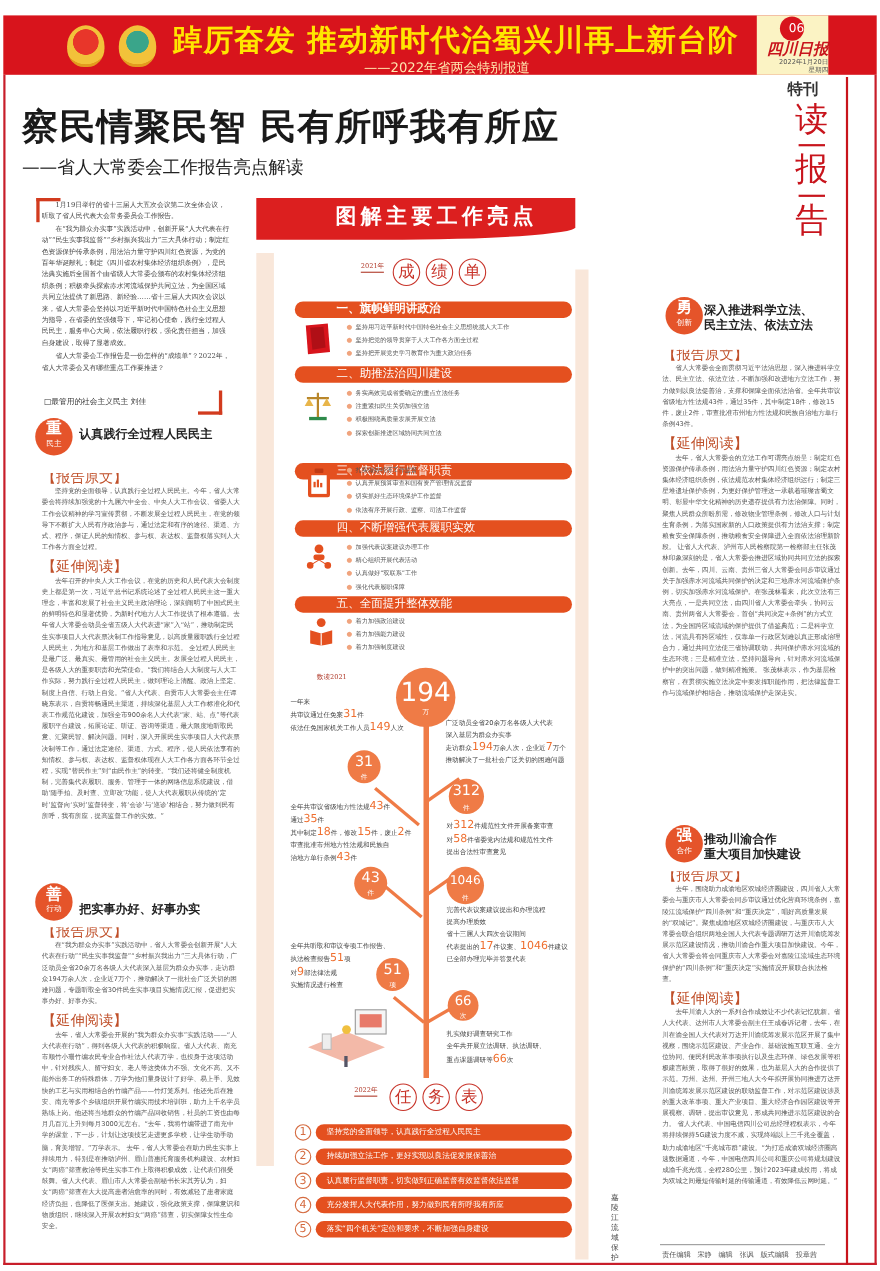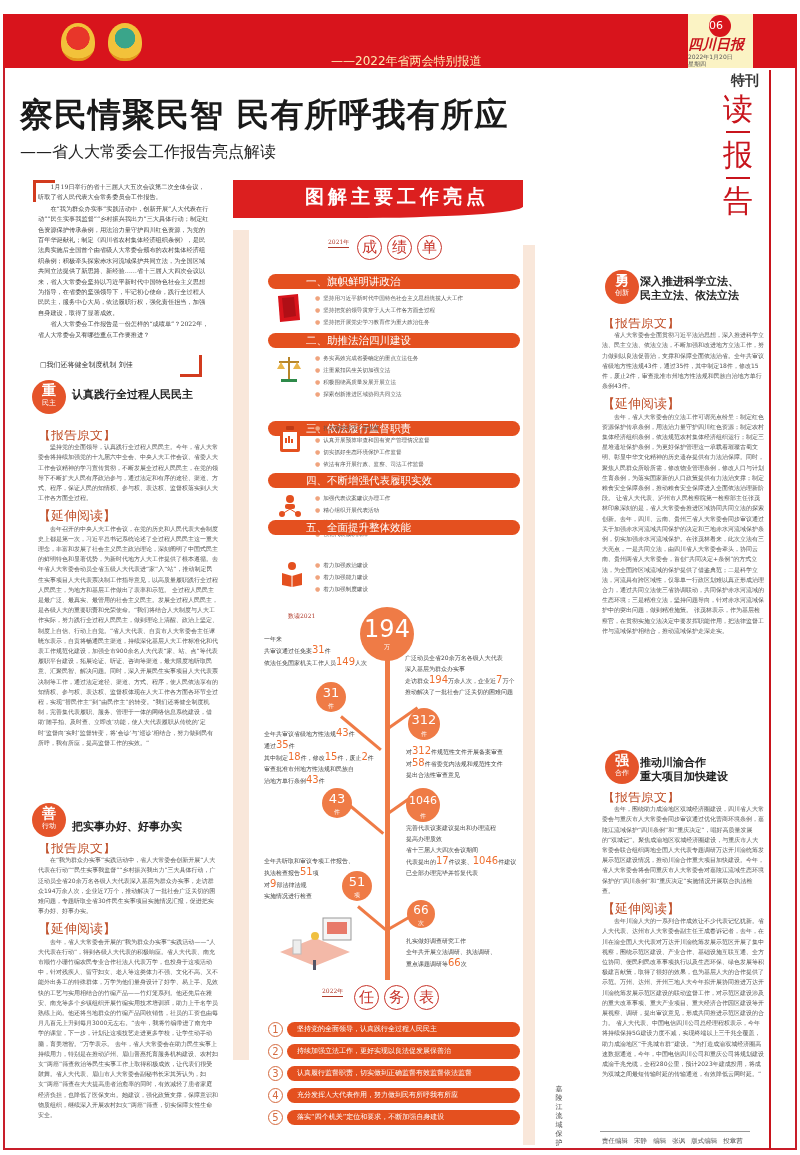--- a/index.html
+++ b/index.html
@@ -3,26 +3,26 @@
 <meta charset="utf-8">
 <style>
   * { box-sizing: border-box; margin: 0; padding: 0; }
   body { width: 800px; height: 1155px; background: #fff; font-family: "DejaVu Sans", "Liberation Sans", sans-serif; position: relative; overflow: hidden; color: #333; }
   .banner { position: absolute; left: 3px; top: 14px; width: 794px; height: 54px; background: #d8141c; }
   .emblem { position: absolute; top: 9px; width: 34px; height: 38px; border-radius: 50% 50% 45% 45%; background: radial-gradient(circle at 50% 40%, #e8362a 0 40%, #f2c23a 42% 70%, #e39a1e 72%); }
   .emblem.e1 { left: 58px; }
   .emblem.e2 { left: 105px; background: radial-gradient(circle at 50% 40%, #3aa58a 0 35%, #f2c23a 37% 70%, #e39a1e 72%); }
   .banner-title { position: absolute; left: 154px; top: 4px; font-size: 27px; font-weight: bold; color: #ffe600; letter-spacing: 1px; }
   .banner-sub { position: absolute; left: 328px; top: 39px; font-size: 12px; color: #ffe8b0; }
-  .masthead { position: absolute; left: 688px; top: 14px; width: 65px; height: 54px; background: #fbf3c4; text-align: left; }
+  .masthead { position: absolute; left: 688px; top: 14px; width: 65px; height: 54px; background: #fbf3c4; text-align: right; }
   .page-num { position: absolute; left: 21px; top: 1px; width: 22px; height: 22px; border-radius: 50%; background: #d8141c; color: #fff; font-size: 11px; line-height: 22px; }
   .paper-name { position: absolute; left: 0; top: 22px; width: 65px; font-family: "DejaVu Serif", serif; font-weight: bold; font-style: italic; color: #c8141c; font-size: 14px; }
   .paper-date { position: absolute; left: 0; top: 39px; width: 65px; font-size: 6px; color: #555; line-height: 7px; }
   .frame { position: absolute; left: 3px; top: 68px; width: 794px; height: 1082px; border: 2px solid #c81e2a; border-top: none; }
-  .special { position: absolute; left: 716px; top: 72px; font-size: 14px; font-weight: bold; color: #333; margin-left: 15px; }
+  .special { position: absolute; left: 716px; top: 72px; font-size: 14px; font-weight: bold; color: #333; }
   .vert-title { position: absolute; left: 718px; top: 90px; width: 40px; text-align: center; }
   .vert-title span { display: block; color: #c8141c; font-family: "DejaVu Serif", serif; font-size: 30px; line-height: 38px; }
   .vert-title i { display: block; width: 24px; height: 2px; background: #c8141c; margin: 3px auto; }
   .vline { position: absolute; left: 769px; top: 70px; width: 2px; height: 1080px; background: #c8141c; }
   .headline { position: absolute; left: 20px; top: 93px; font-size: 33px; font-weight: bold; color: #1a1a1a; letter-spacing: 1px; }
   .subhead { position: absolute; left: 20px; top: 142px; font-size: 16px; color: #222; }
 
   .col-left { position: absolute; left: 30px; top: 182px; width: 196px; font-family: "DejaVu Serif", serif; font-size: 6.2px; line-height: 10.4px; color: #444; }
   .col-left p { text-indent: 2em; margin-bottom: 1px; }
   .corner-tl { position: absolute; left: 33px; top: 180px; width: 22px; height: 22px; border-left: 3px solid #d23b1e; border-top: 3px solid #d23b1e; }
@@ -66,20 +66,21 @@
   .credit-vert { position: absolute; left: 553px; top: 1085px; width: 12px; font-size: 7px; line-height: 9px; color: #444; text-align: center; }
   .footer-line { position: absolute; left: 600px; top: 1131px; width: 150px; height: 1px; background: #999; }
   .footer { position: absolute; left: 602px; top: 1137px; font-size: 6.5px; color: #555; word-spacing: 4px; }
 </style>
 </head>
 <body>
 
 <div class="banner">
   <div class="emblem e1"></div>
   <div class="emblem e2"></div>
+  <div class="banner-title">踔厉奋发 推动新时代治蜀兴川再上新台阶</div>
   <div class="banner-sub">——2022年省两会特别报道</div>
 </div>
 <div class="masthead">
   <div class="page-num">06</div>
   <div class="paper-name">四川日报</div>
   <div class="paper-date">
     <div>2022年1月20日</div>
     <div>星期四</div>
   </div>
 </div>
@@ -98,21 +99,21 @@
 <div class="headline">察民情聚民智  民有所呼我有所应</div>
 <div class="subhead">——省人大常委会工作报告亮点解读</div>
 
 <div class="corner-tl"></div>
 <div class="col-left" style="padding-left:8px; width:180px;">
   <p>1月19日举行的省十三届人大五次会议第二次全体会议，听取了省人民代表大会常务委员会工作报告。</p>
   <p>在“我为群众办实事”实践活动中，创新开展“人大代表在行动”“民生实事我监督”“乡村振兴我出力”三大具体行动；制定红色资源保护传承条例，用法治力量守护四川红色资源，为党的百年华诞献礼；制定《四川省农村集体经济组织条例》，是民法典实施后全国首个由省级人大常委会颁布的农村集体经济组织条例；积极牵头探索赤水河流域保护共同立法，为全国区域共同立法提供了新思路、新经验……省十三届人大四次会议以来，省人大常委会坚持以习近平新时代中国特色社会主义思想为指导，在省委的坚强领导下，牢记初心使命，践行全过程人民民主，服务中心大局，依法履职行权，强化责任担当，加强自身建设，取得了显著成效。</p>
   <p>省人大常委会工作报告是一份怎样的“成绩单”？2022年，省人大常委会又有哪些重点工作要推进？</p>
 </div>
 <div class="corner-br"></div>
-<div class="byline">□我们还将健全制度机制  刘佳</div>
+<div class="byline">□最管用的社会主义民主  刘佳</div>
 
 <div class="seal" style="left:32px;top:380px;">
   <b>重</b>
   <s>民主</s>
 </div>
 <div class="sec-title" style="left:72px;top:388px;">认真践行全过程人民民主</div>
 <div class="body-block" style="left:38px;top:430px;width:180px;height:345px;overflow:hidden;">
   <span class="lbl">【报告原文】</span>
   <p>坚持党的全面领导，认真践行全过程人民民主。今年，省人大常委会将持续加强党的十九届六中全会、中央人大工作会议、省委人大工作会议精神的学习宣传贯彻，不断发展全过程人民民主，在党的领导下不断扩大人民有序政治参与，通过法定和有序的途径、渠道、方式、程序，保证人民的知情权、参与权、表达权、监督权落实到人大工作各方面全过程。</p>
   <div class="gap"></div>
@@ -139,21 +140,21 @@
 <div class="info-head"></div>
 <div class="info-head-text">图解主要工作亮点</div>
 
 <div class="year-tag" style="left:328px;top:238px;">2021年</div>
 <div class="circle-title" style="left:357px;top:235px;">
   <span>成</span>
   <span>绩</span>
   <span>单</span>
 </div>
 
-<div class="pill" style="top:274px;">一、旗帜鲜明讲政治</div>
+<div class="pill" style="top:274px;font-weight:bold;">一、旗帜鲜明讲政治</div>
 <svg class="ico" style="left:276px;top:292px;" width="26" height="32" viewBox="0 0 26 32">
   <path d="M2 4 L22 2 L24 28 L4 30 Z" fill="#d8141c"></path>
     <path d="M6 6 L18 5 L20 24 L8 26 Z" fill="#b00f16"></path>
 </svg>
 <div class="bullets" style="top:292px;">
   <div>坚持用习近平新时代中国特色社会主义思想统揽人大工作</div>
   <div>坚持把党的领导贯穿于人大工作各方面全过程</div>
   <div>坚持把开展党史学习教育作为重大政治任务</div>
 </div>
 
@@ -197,21 +198,21 @@
   <circle cx="5" cy="20" r="3" fill="#e4501f"></circle>
     <circle cx="21" cy="20" r="3" fill="#e4501f"></circle>
 </svg>
 <div class="bullets" style="top:492px;">
   <div>加强代表议案建议办理工作</div>
   <div>精心组织开展代表活动</div>
   <div>认真做好“双联系”工作</div>
   <div>强化代表履职保障</div>
 </div>
 
-<div class="pill" style="top:520px;">五、全面提升整体效能</div>
+<div class="pill" style="top:542px;">五、全面提升整体效能</div>
 <svg class="ico" style="left:280px;top:561px;" width="24" height="26" viewBox="0 0 24 26">
   <circle cx="12" cy="5" r="4" fill="#e4501f"></circle>
     <path d="M2 12 L12 15 L22 12 L22 24 L12 26 L2 24 Z" fill="#e4501f"></path>
   <line x1="12" y1="15" x2="12" y2="26" stroke="#fff"></line>
 </svg>
 <div class="bullets" style="top:559px;">
   <div>着力加强政治建设</div>
   <div>着力加强能力建设</div>
   <div>着力加强制度建设</div>
 </div>

